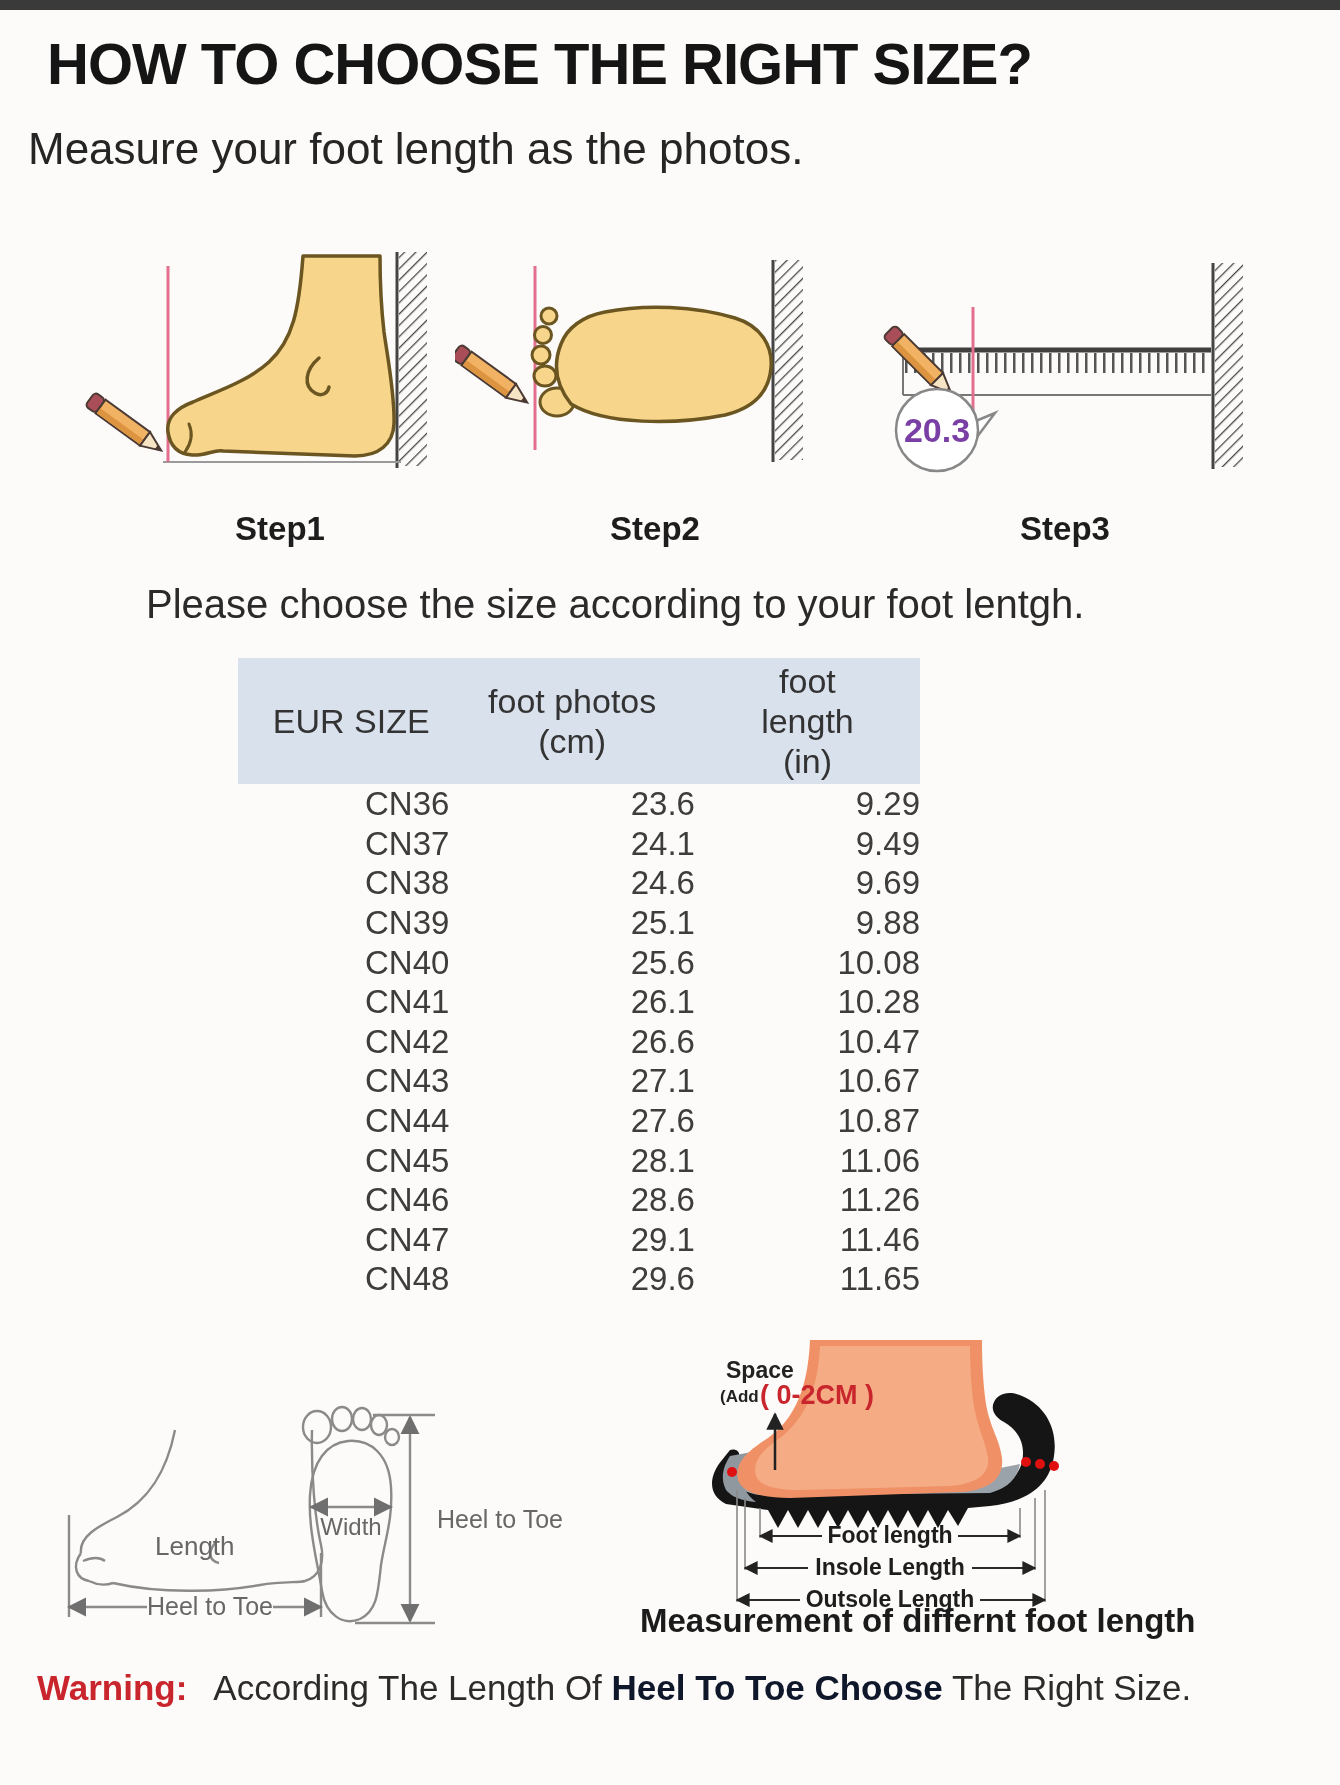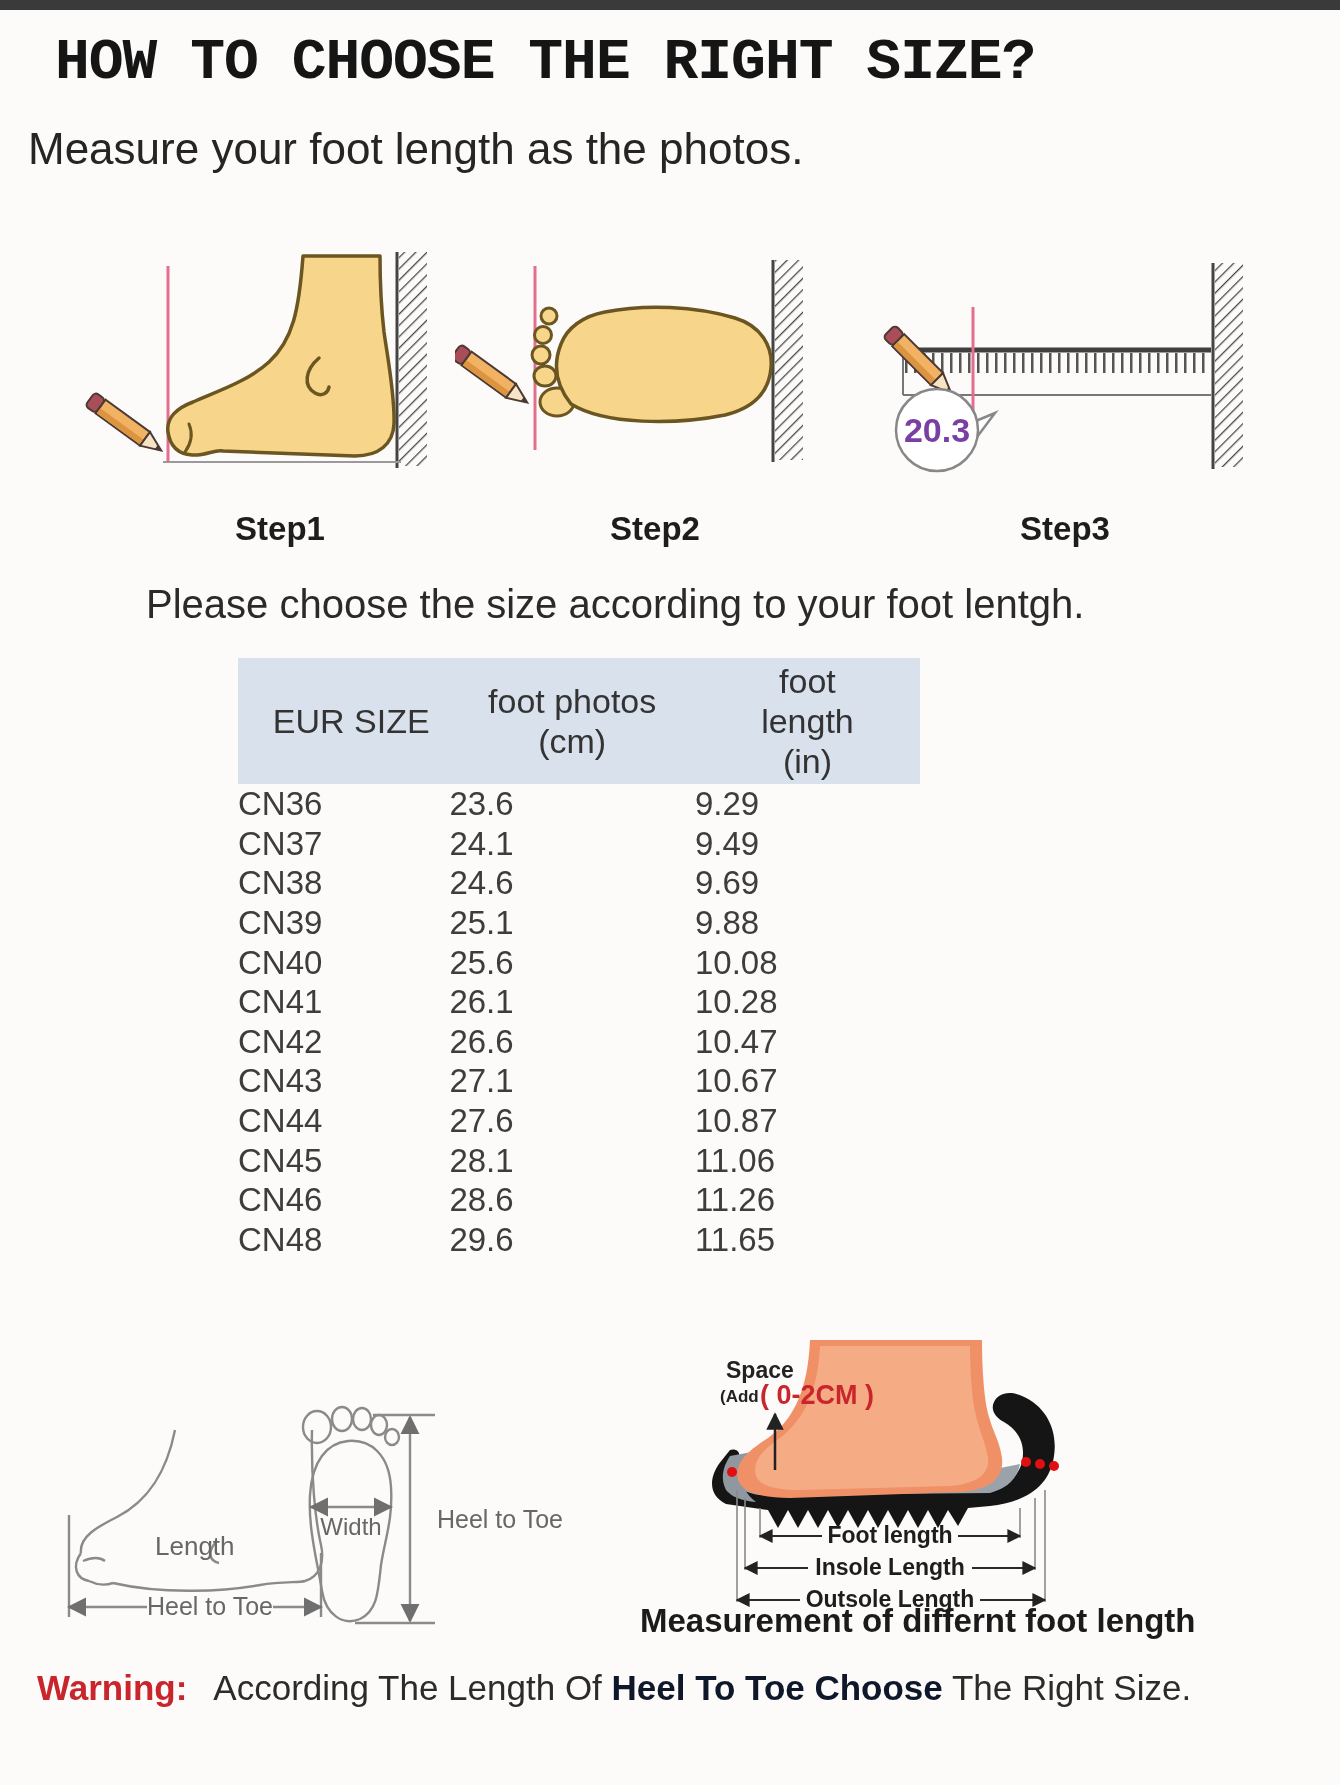--- a/index.html
+++ b/index.html
@@ -2,22 +2,22 @@
 <html><head>
 <meta charset="utf-8">
 <style>
   html,body{margin:0;padding:0;background:#ffffff;}
   .canvas{
     position:relative;width:1340px;height:1785px;overflow:hidden;
     background:#fcfbf9;font-family:"Liberation Sans",sans-serif;color:#222;
   }
   .topstrip{position:absolute;left:0;top:0;width:1340px;height:10px;background:#3a3a3a;}
   .title{
-    position:absolute;left:55px;top:30px;width:1180px;
-    font-size:58px;font-weight:800;letter-spacing:-1px;color:#151515;white-space:nowrap;font-family:Liberation Mono, monospace;
+    position:absolute;left:47px;top:30px;width:1180px;
+    font-size:58px;font-weight:800;letter-spacing:-1px;color:#151515;white-space:nowrap;
   }
   .subtitle{
     position:absolute;left:28px;top:124px;width:1240px;
     font-size:44px;font-weight:400;color:#252525;white-space:nowrap;
   }
   .step-label{
     position:absolute;top:510px;width:220px;text-align:center;
     font-size:33px;font-weight:700;color:#1d1d1d;
   }
   .instruction{
@@ -29,21 +29,21 @@
     font-size:33px;color:#3d3d3d;
   }
   .size-table th{font-weight:400;font-size:34px;color:#333;background:#d9e1ed;vertical-align:middle;}
   .size-table thead tr{height:126px;}
   .size-table th.c1{width:31%;text-align:center;padding-left:16px;}
   .size-table th.c2{width:36%;text-align:center;}
   .size-table th.c3{width:33%;text-align:center;}
   .size-table th .narrow{width:118px;margin:0 auto;line-height:1.18;}
   .size-table th .mid{width:200px;margin:0 auto;line-height:1.18;}
   .size-table tbody tr{height:39.6px;}
-  .size-table td{text-align:left;padding:0;line-height:1;margin-top:48px;}
+  .size-table td{text-align:right;padding:0;line-height:1;margin-top:48px;}
   .illu{position:absolute;}
   .caption{
     position:absolute;left:640px;top:1602px;width:480px;text-align:center;
     font-size:33px;font-weight:700;color:#1b1b1b;white-space:nowrap;
   }
   .warning{
     position:absolute;left:25px;top:1668px;width:1300px;
     font-size:35px;color:#2b2b2b;white-space:nowrap;
   }
   .warning .wlabel{font-weight:700;margin-right:26px;margin-left:12px;}
@@ -199,20 +199,25 @@
         </tr>
         <tr>
           <td>CN45</td>
           <td>28.1</td>
           <td>11.06</td>
         </tr>
         <tr>
           <td>CN46</td>
           <td>28.6</td>
           <td>11.26</td>
+        </tr>
+        <tr>
+          <td>CN47</td>
+          <td>29.1</td>
+          <td>11.46</td>
         </tr>
         <tr>
           <td>CN48</td>
           <td>29.6</td>
           <td>11.65</td>
         </tr>
       </tbody>
   </table>
 
   <svg class="illu" style="left:55px;top:1395px" width="530" height="250" viewBox="0 0 530 250">

